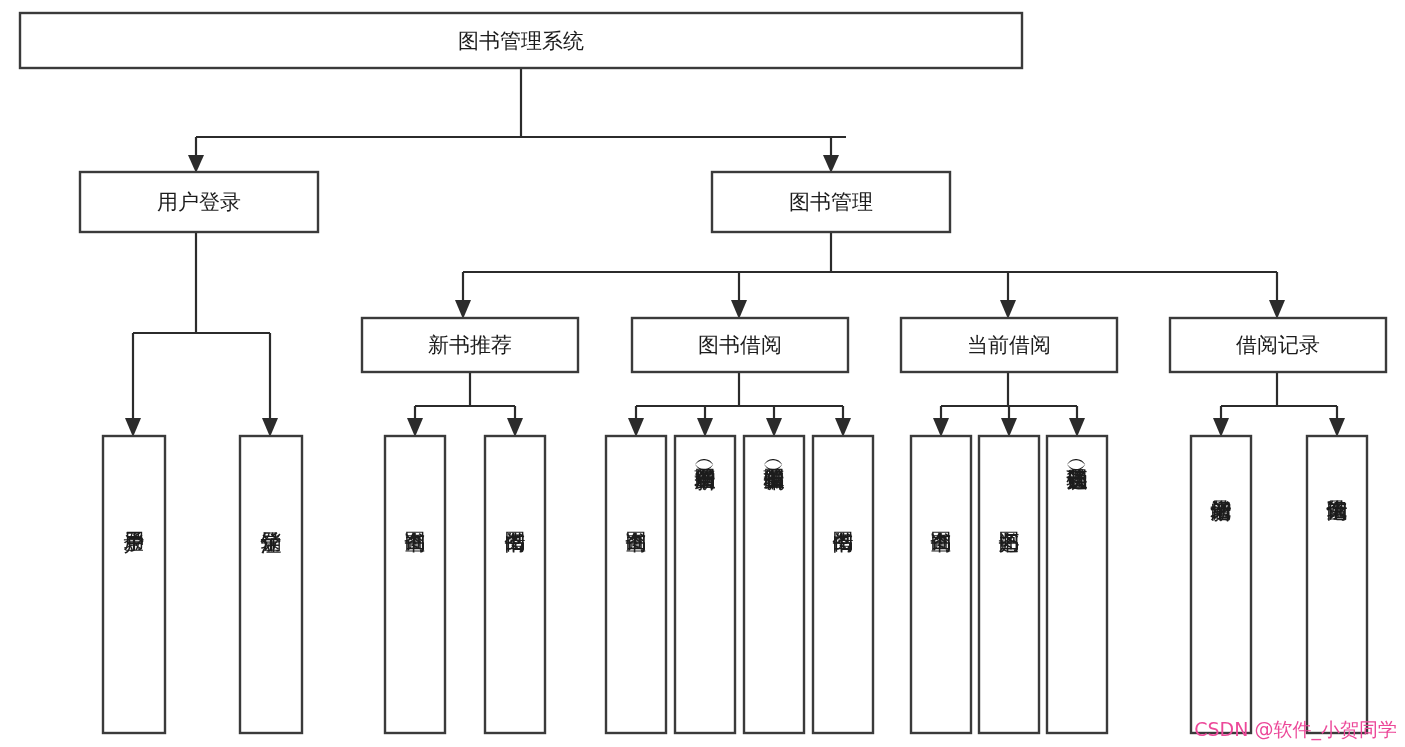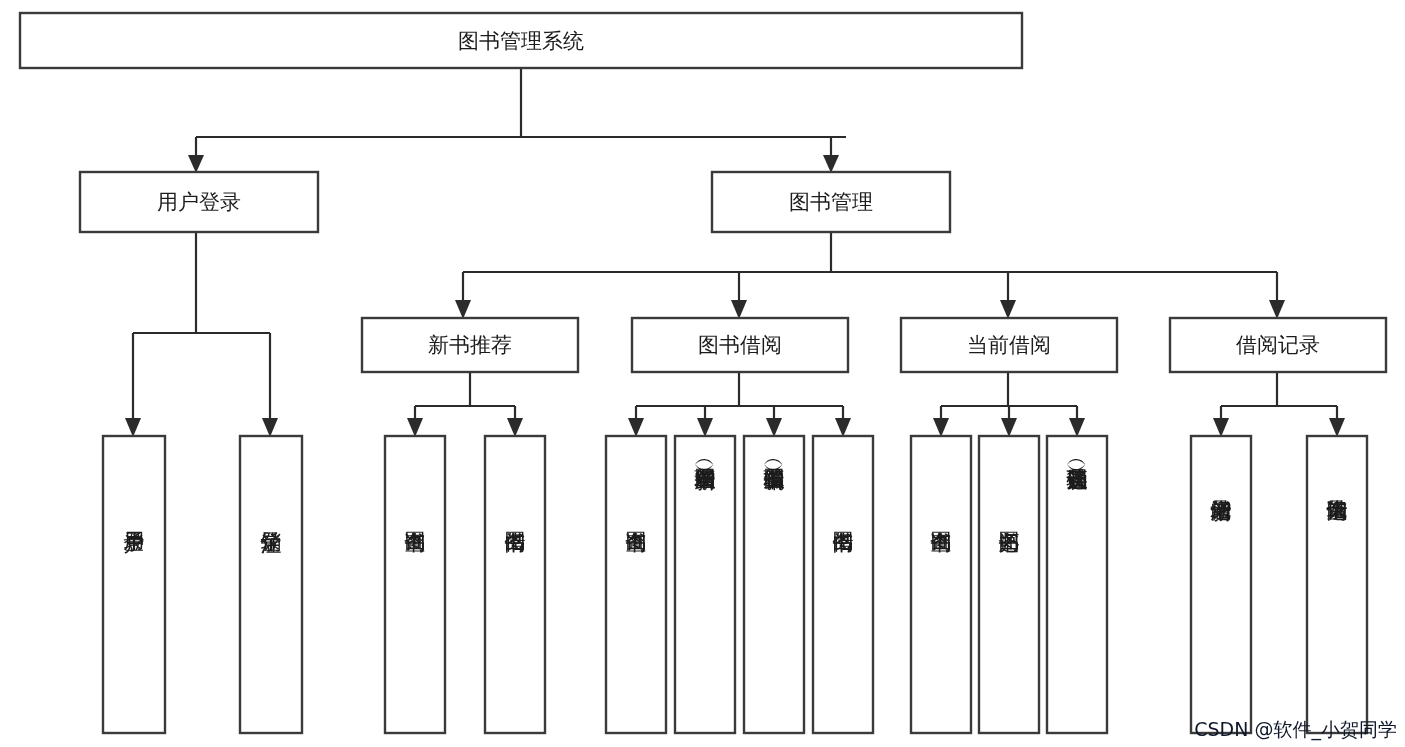--- a/index.html
+++ b/index.html
@@ -50,21 +50,21 @@
   .arrow-head {
     fill: #2b2b2b;
     stroke: none;
   }
   .watermark {
     position: absolute;
     right: 8px;
     bottom: 4px;
     font-family: "DejaVu Sans", "Liberation Sans", sans-serif;
     font-size: 19px;
-    color: #0f172a;
+    color: #ec4899;
     white-space: nowrap;
     user-select: none;
   }
 </style>
 </head>
 <body>
 
 <div id="diagram-root">
 
   <svg class="diagram-canvas" viewBox="0 0 1405 747" xmlns="http://www.w3.org/2000/svg">

